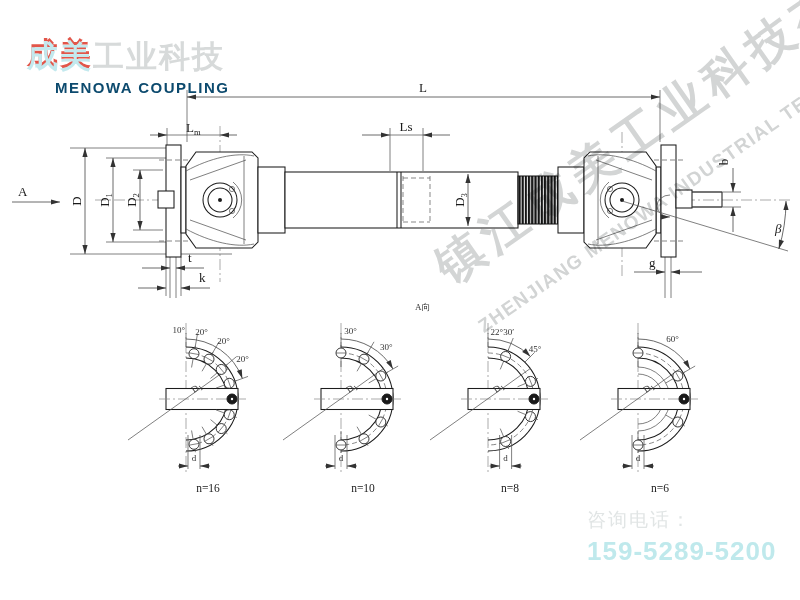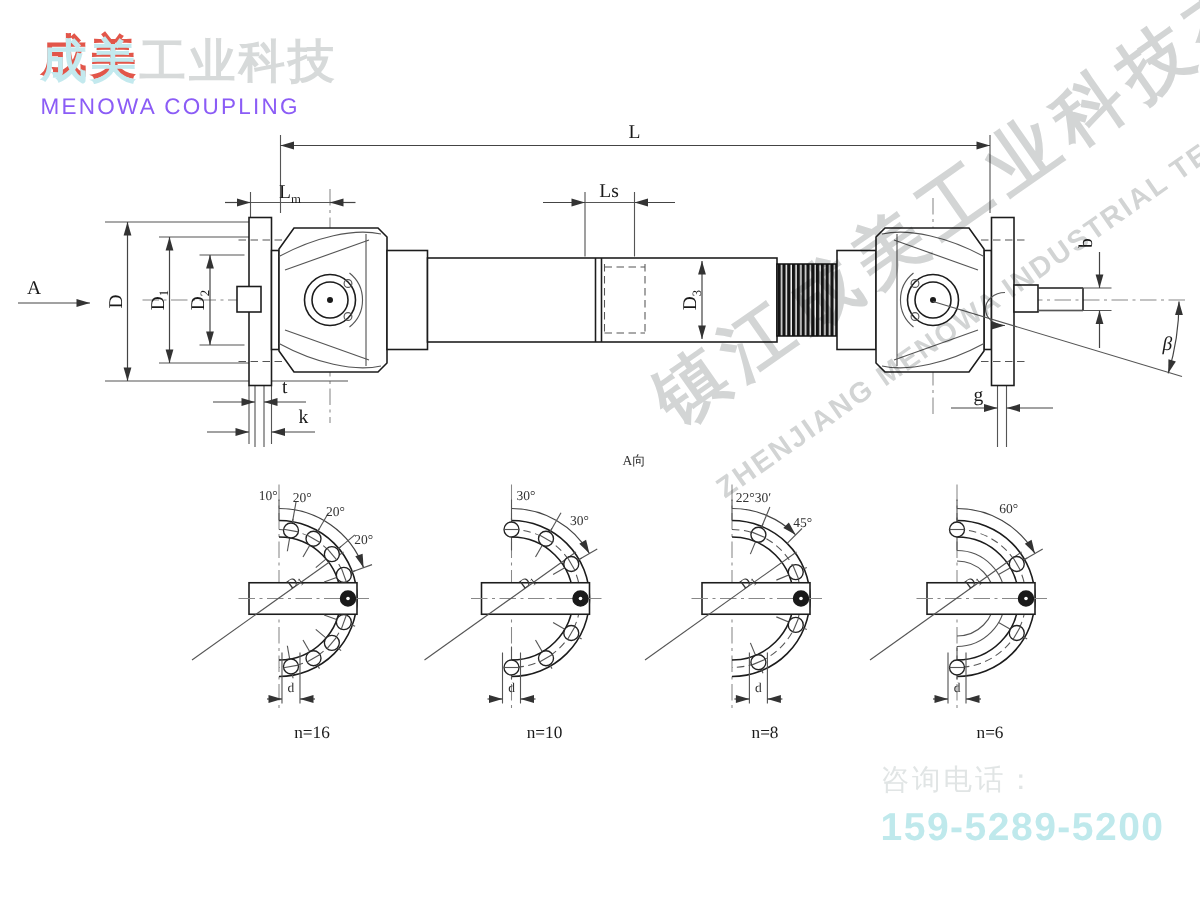--- a/index.html
+++ b/index.html
@@ -11,25 +11,25 @@
   .sub{font-size:8.5px;}
   .tiny{font-size:9px;fill:#333;}
   .cap{font-size:11.5px;}
   .ol{stroke:#1c1c1c;fill:none;stroke-width:1.05;}
   .olw{stroke:#1c1c1c;fill:#ffffff;stroke-width:1.05;}
   .thin{stroke:#555;fill:none;stroke-width:0.75;}
   .dim{stroke:#444;fill:none;stroke-width:0.8;}
   .cl{stroke:#888;stroke-width:0.7;stroke-dasharray:11 3 2 3;fill:none;}
   .dash{stroke:#555;stroke-width:0.7;stroke-dasharray:5 3;fill:none;}
 
-  .logo{position:absolute;left:27px;top:25px;font-weight:bold;}
+  .logo{position:absolute;left:27px;top:41px;font-weight:bold;}
   .logo-cn{font-size:31px;letter-spacing:2px;line-height:1;}
   .cn-hl{color:#c3e9ee;text-shadow:0 -3px 0 #e2564a;}
   .cn-rest{color:#d7dada;}
-  .logo-en{font-size:15px;color:#8b5cf6;letter-spacing:1.5px;margin-top:7px;font-weight:normal;}
+  .logo-en{font-size:15px;color:#0c4a6e;letter-spacing:1.5px;margin-top:7px;font-weight:bold;margin-left:28px;}
 
   .watermark{position:absolute;left:455px;top:292px;width:0;height:0;pointer-events:none;
              mix-blend-mode:multiply;}
   .wm-inner{transform:translate(-50%,-50%) rotate(-35deg);white-space:nowrap;text-align:center;}
   .wm-cn{font-size:47px;font-weight:bold;letter-spacing:7px;color:#d3d5d5;}
   .wm-en{font-size:19px;font-weight:bold;letter-spacing:1.5px;color:#d2d4d4;margin-top:26px;}
 
   .contact{position:absolute;left:587px;top:507px;}
   .contact-label{font-size:19px;color:#e1e5e5;letter-spacing:2px;}
   .contact-phone{font-size:26px;font-weight:bold;color:#bfe9ec;margin-top:3px;letter-spacing:1px;}

